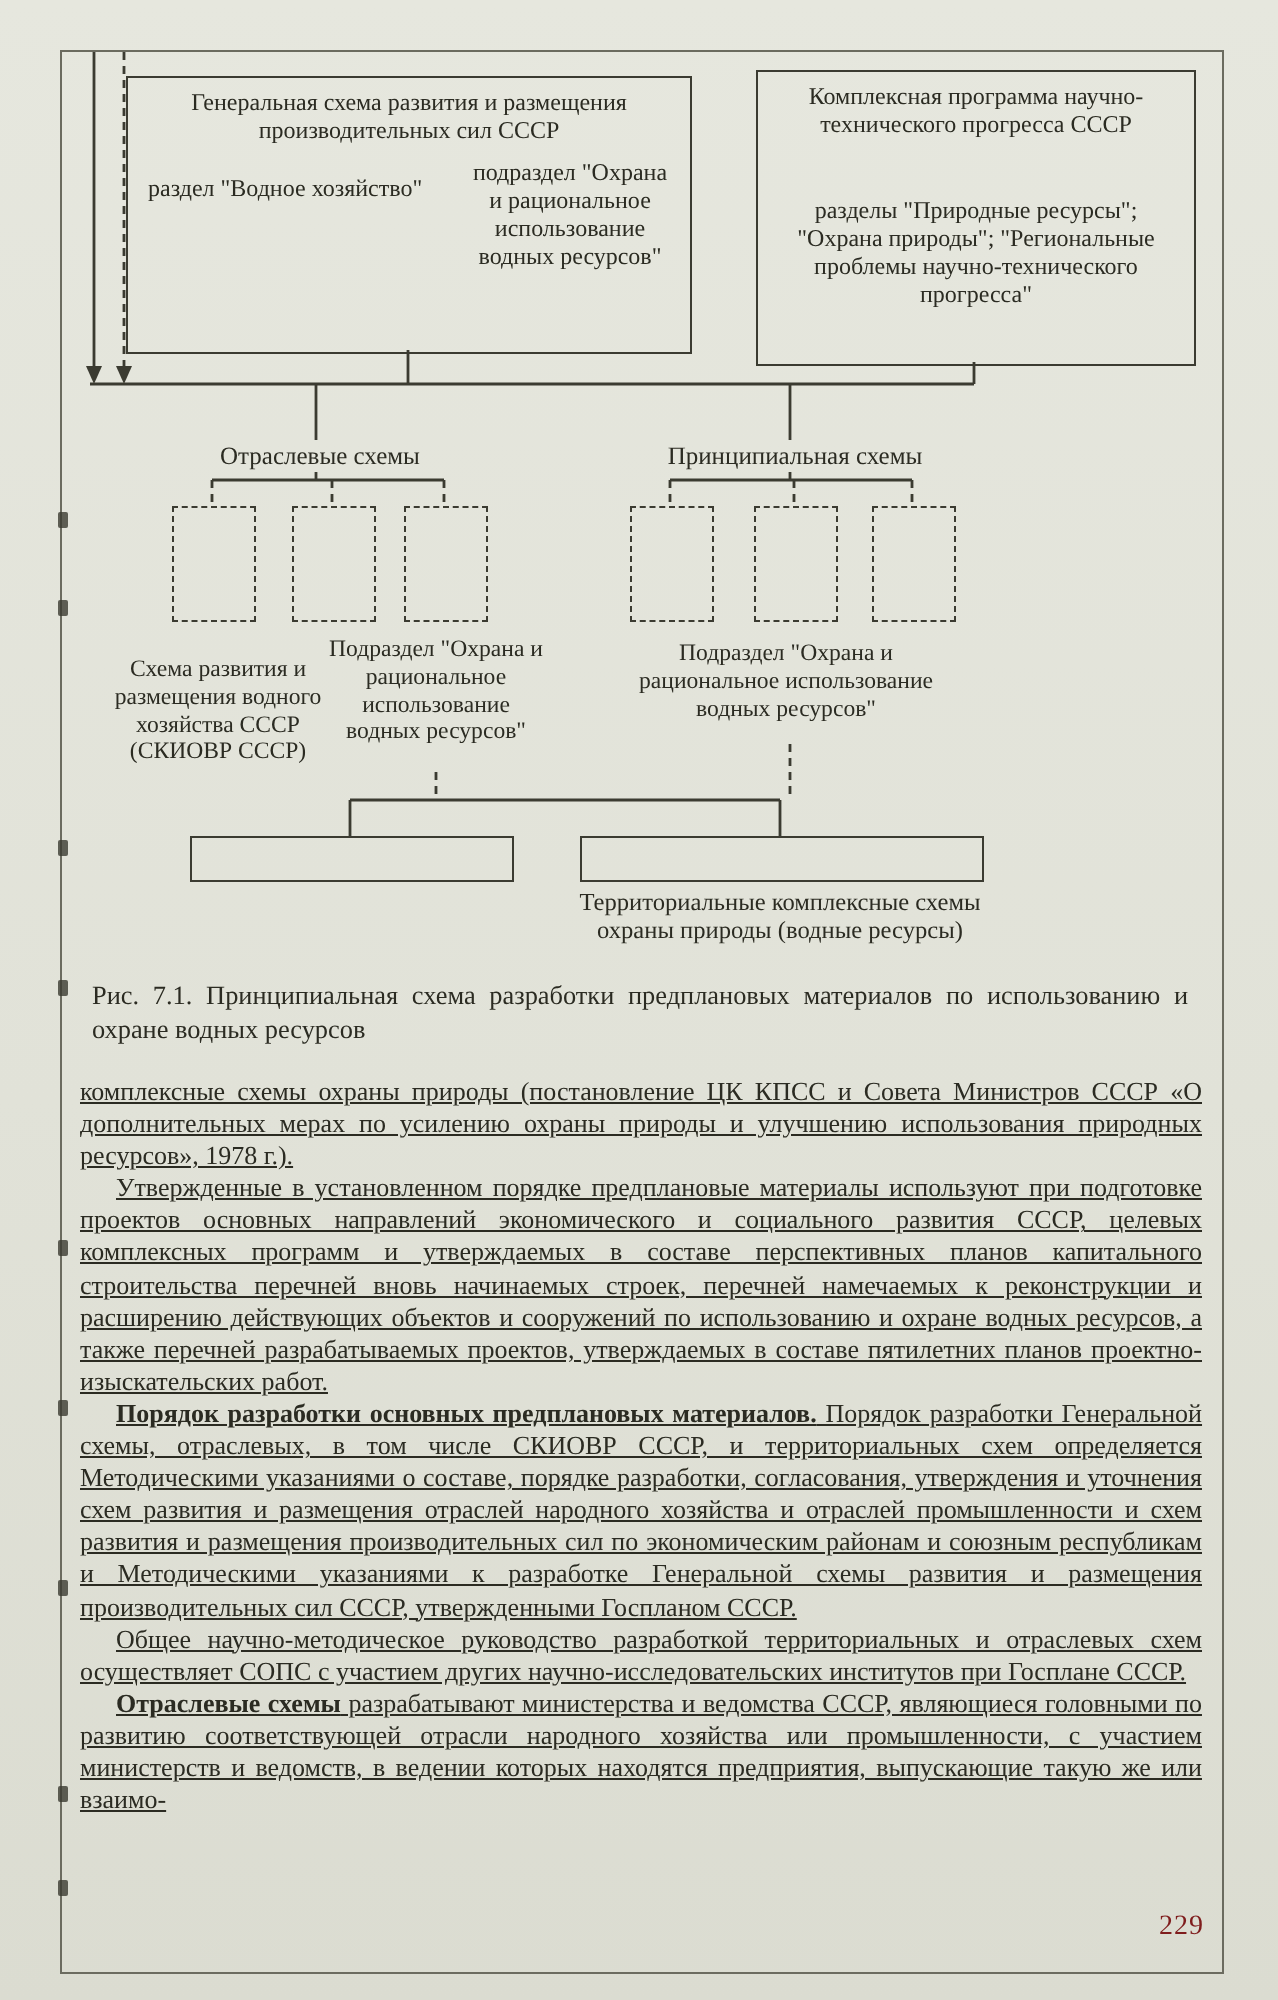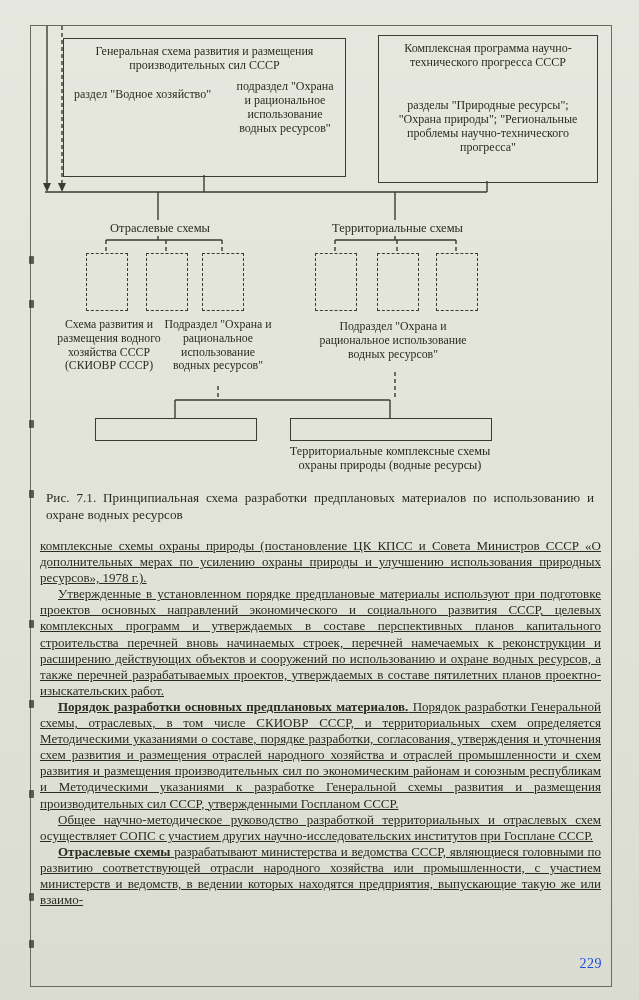--- a/index.html
+++ b/index.html
@@ -26,41 +26,41 @@
   .gen-subsection { position:absolute; left:168px; top:40px; width:106px; text-align:center; }
   .prog-box   { left:378px; top:35px; width:218px; height:146px; }
   .prog-title { position:absolute; left:18px; top:5px;  width:182px; text-align:center; }
   .prog-sections { position:absolute; left:6px; top:62px; width:206px; text-align:center; }
   .branch-label { position:absolute; top:221px; text-align:center; font-size:12.5px; }
   .branch-left  { left:104px; width:112px; }
   .branch-right { left:325px; width:145px; }
   .dashed-box { position:absolute; top:253px; width:40px; height:56px;
                 border:1.5px dashed #3b3b31; }
   .dia-caption { position:absolute; text-align:center; font-size:11.8px; }
-  .cap-skiovr    { left:50px;  top:318px; width:118px; }
+  .cap-skiovr    { left:50px;  top:328px; width:118px; }
   .cap-sub-left  { left:164px; top:318px; width:108px; }
   .cap-sub-right { left:306px; top:320px; width:174px; }
   .doc-rect { position:absolute; top:418px; height:21px; border:1.5px solid #3b3b31; }
   .rect-left  { left:95px;  width:160px; }
   .rect-right { left:290px; width:200px; }
   .lbl-bottom { position:absolute; top:444px; text-align:center; font-size:12.3px; }
   .lbl-bottom-left  { left:88px;  width:172px; }
   .lbl-bottom-right { left:281px; width:218px; }
 
   .fig-caption { position:absolute; left:46px; top:490px; width:548px;
                  font-size:13.2px; line-height:1.28; text-align:justify; }
 
   
   .body-text { position:absolute; left:40px; top:538px; width:561px;
                font-size:13px; line-height:16.1px; text-align:justify; }
   .para   { text-align:justify; margin:0;text-decoration:underline; }
   .indent { text-indent:18px; }
   .lead   { font-weight:bold; }
   .page-number { position:absolute; right:37px; top:956px; font-size:14px;
-                 letter-spacing:.5px; color:#1d4ed8; }
+                 letter-spacing:.5px; color:#7f1d1d; }
 </style>
 </head>
 <body>
 
 <div class="frame"></div>
 
 <div class="marks">
   <i style="top:256px"></i>
     <i style="top:300px"></i>
     <i style="top:420px"></i>
@@ -115,21 +115,21 @@
     <div class="prog-sections">разделы "Природные ресурсы"; "Охрана природы"; "Региональные проблемы научно-технического прогресса"</div>
   </div>
 
   <div class="box gen-box">
     <div class="gen-title">Генеральная схема развития и размещения производительных сил СССР</div>
     <div class="gen-section">раздел "Водное хозяйство"</div>
     <div class="gen-subsection">подраздел "Охрана и рациональное использование водных ресурсов"</div>
   </div>
 
   <div class="branch-label branch-left">Отраслевые схемы</div>
-  <div class="branch-label branch-right">Территориальные схемы</div>
+  <div class="branch-label branch-right">Принципиальная схемы</div>
 
   <div class="dashed-box" style="left:86px"></div>
   <div class="dashed-box" style="left:146px"></div>
   <div class="dashed-box" style="left:202px"></div>
   <div class="dashed-box" style="left:315px"></div>
   <div class="dashed-box" style="left:377px"></div>
   <div class="dashed-box" style="left:436px"></div>
 
   <div class="dia-caption cap-skiovr">Схема развития и размещения водного хозяйства СССР (СКИОВР СССР)</div>
   <div class="dia-caption cap-sub-left">Подраздел "Охрана и рациональное использование водных ресурсов"</div>

